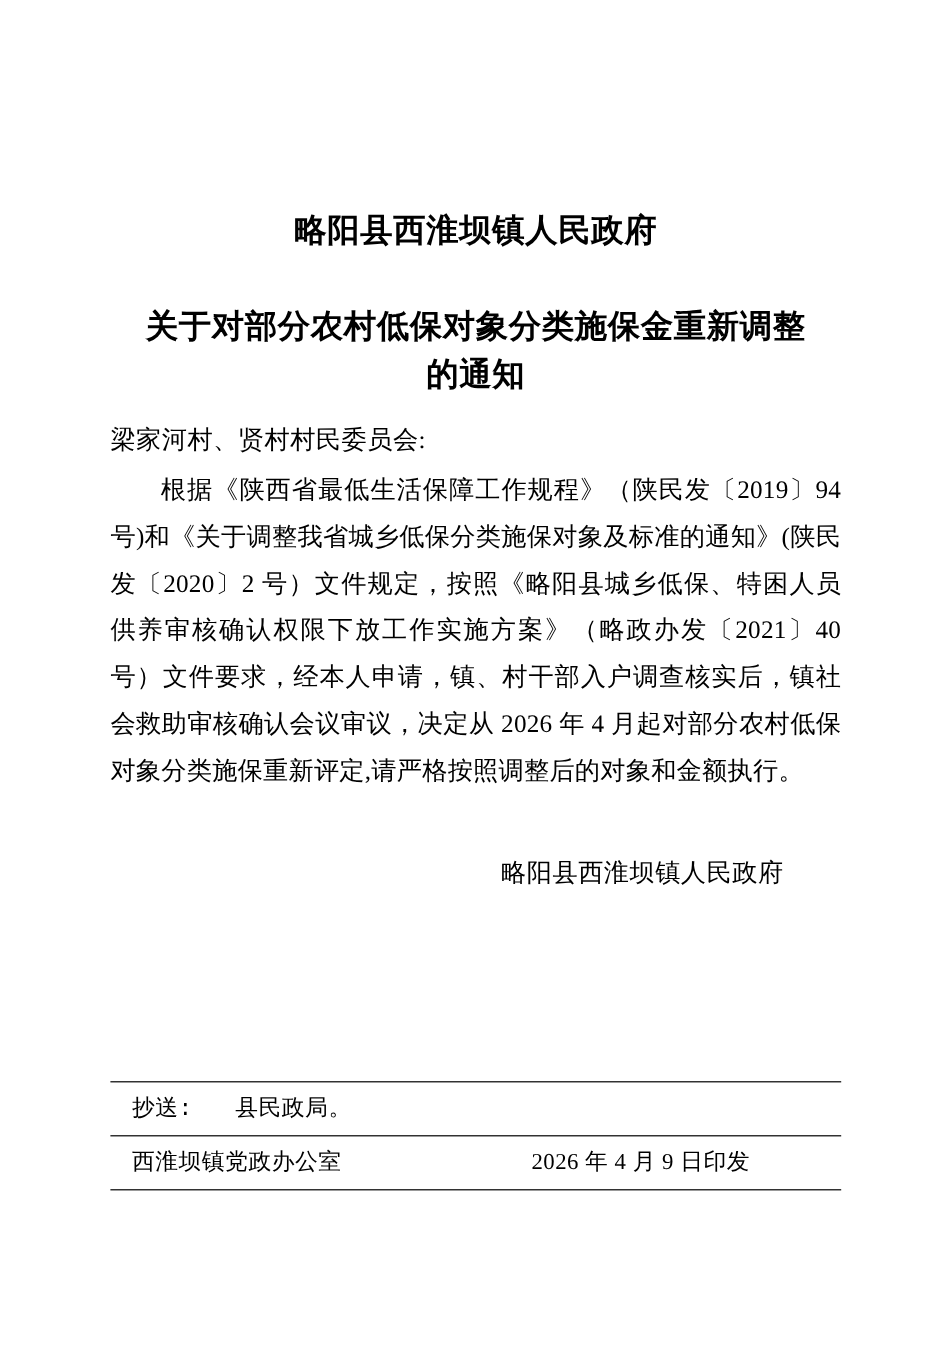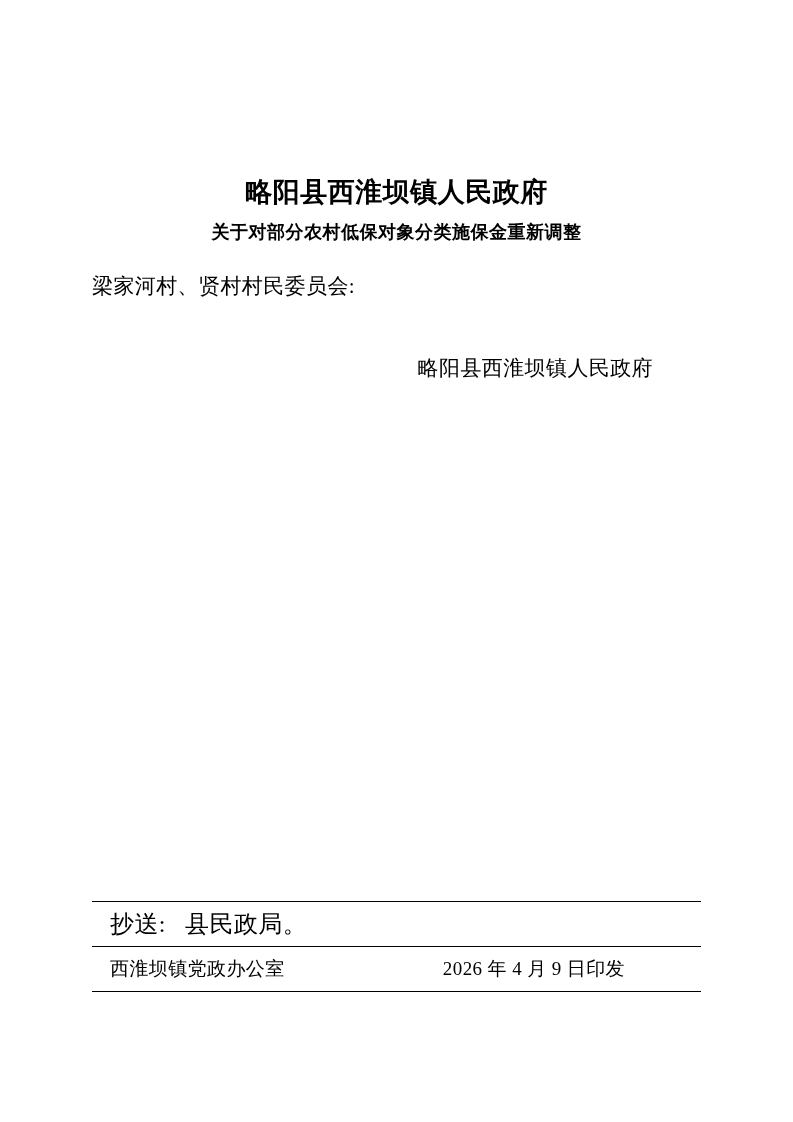--- a/index.html
+++ b/index.html
@@ -26,21 +26,22 @@
     text-align: center;
   }
   .title-line {
     font-size: 27px;
     font-weight: bold;
     line-height: 40px;
     letter-spacing: 0.5px;
     white-space: nowrap;
   }
   .title-line.wide {
-    font-size: 18px;
+    font-size: 27px;
+    margin-top: 40px;
   }
   .body-block {
     margin-top: 17px;
   }
   .recipient {
     font-size: 21px;
     line-height: 34px;
     letter-spacing: 0.4px;
   }
   .para {
@@ -64,24 +65,25 @@
     position: absolute;
     left: 92px;
     right: 92px;
     bottom: 130px;
   }
   .rule {
     border-top: 1px solid #000000;
     height: 0;
   }
   .cc-row {
-    font-size: 24px;
+    font-size: 19px;
     line-height: 36px;
     padding: 4px 0 4px 18px;
     letter-spacing: 0.4px;
+    font-family: Liberation Mono, monospace;
   }
   .issue-row {
     display: flex;
     justify-content: space-between;
     font-size: 19px;
     line-height: 36px;
     padding: 4px 18px 4px 18px;
     letter-spacing: 0.4px;
     align-items: center;
   }
@@ -90,24 +92,26 @@
   }
 </style>
 </head>
 <body>
 
 <div class="page">
 
   <div class="title-block">
     <div class="title-line">略阳县西淮坝镇人民政府</div>
     <div class="title-line wide">关于对部分农村低保对象分类施保金重新调整</div>
+    <div class="title-line">的通知</div>
   </div>
 
   <div class="body-block">
     <div class="recipient">梁家河村、贤村村民委员会:</div>
+    <div class="para">根据《陕西省最低生活保障工作规程》（陕民发〔2019〕94号)和《关于调整我省城乡低保分类施保对象及标准的通知》(陕民发〔2020〕2 号）文件规定，按照《略阳县城乡低保、特困人员供养审核确认权限下放工作实施方案》（略政办发〔2021〕40 号）文件要求，经本人申请，镇、村干部入户调查核实后，镇社会救助审核确认会议审议，决定从 2026 年 4 月起对部分农村低保对象分类施保重新评定,请严格按照调整后的对象和金额执行。</div>
   </div>
 
   <div class="signature">
     <div>略阳县西淮坝镇人民政府</div>
   </div>
 
   <div class="footer">
     <div class="rule"></div>
     <div class="cc-row">
       <span>抄送:</span>

